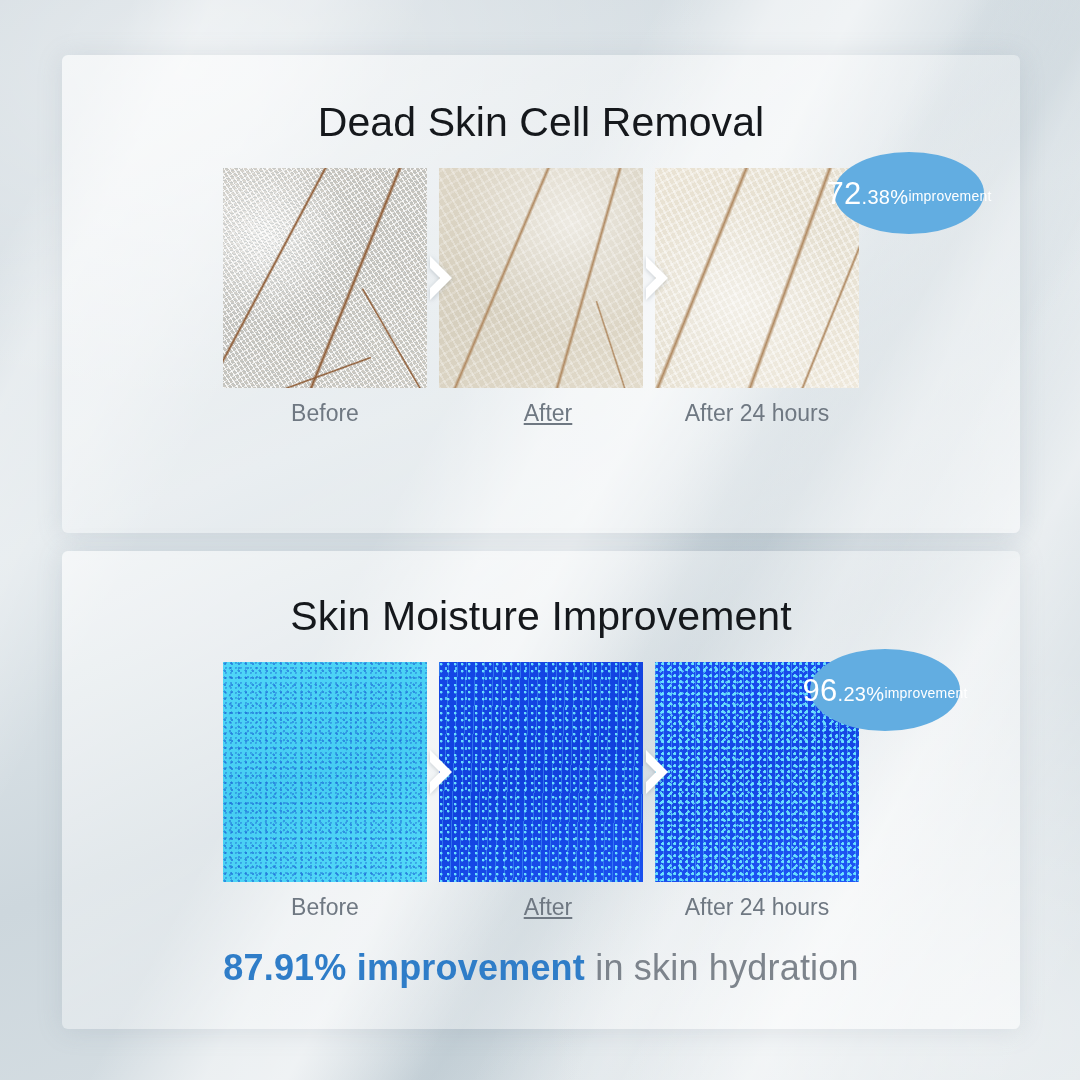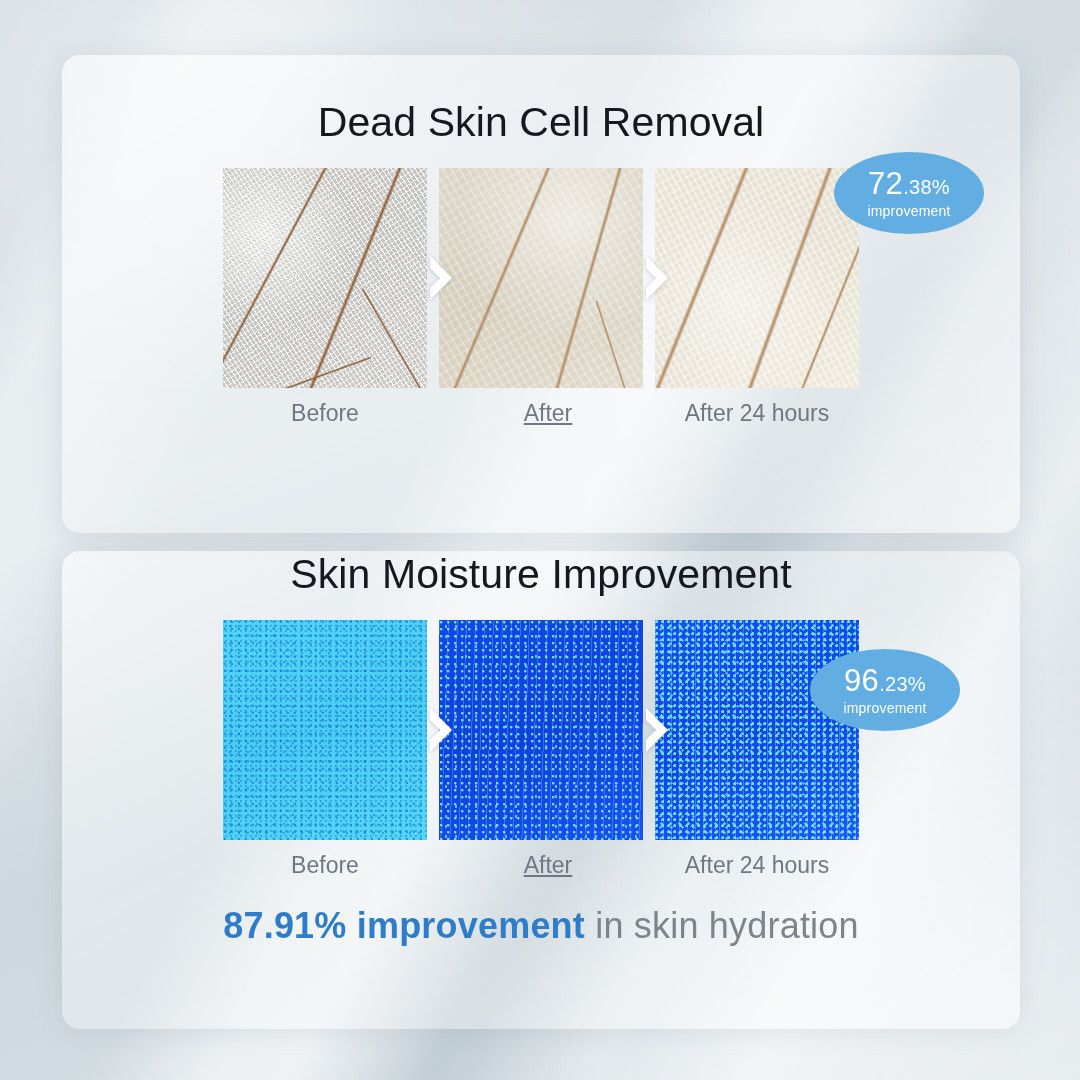--- a/index.html
+++ b/index.html
@@ -30,34 +30,34 @@
         background:
           linear-gradient(118deg, rgba(255,255,255,0) 72%, rgba(255,255,255,.55) 80%,
                                   rgba(255,255,255,.25) 88%, rgba(255,255,255,0) 96%),
           radial-gradient(ellipse 70% 45% at 18% 6%,  rgba(255,255,255,.45), rgba(255,255,255,0) 70%),
           radial-gradient(ellipse 60% 50% at 92% 96%, rgba(255,255,255,.40), rgba(255,255,255,0) 70%);
   }
 
   
   .card {
     position:absolute; left:62px; width:958px;
-    border-radius:18px;
+    border-radius:6px;
     background:linear-gradient(150deg, rgba(255,255,255,.62), rgba(255,255,255,.30) 55%, rgba(255,255,255,.52));
     box-shadow:0 2px 26px rgba(120,140,155,.18);
     z-index:2;
   }
   #card-exfoliation { top:55px;  height:478px; }
   #card-moisture    { top:551px; height:478px; }
 
   .card-title {
     text-align:center; color:#15181c; font-weight:400;
     font-size:41px; letter-spacing:.1px;
   }
   #card-exfoliation .card-title { padding-top:44px; }
-  #card-moisture   .card-title { }
+  #card-moisture   .card-title { padding-top:42px; }
 
   
   .row { position:relative; margin:22px auto 0; width:636px; height:220px; }
   .tile { position:absolute; top:0; width:204px; height:220px; overflow:hidden; }
   .tile.c0 { left:0; }
   .tile.c1 { left:216px; }
   .tile.c2 { left:432px; }
   .tile .tex { position:absolute; inset:0; }
 
   
@@ -131,21 +131,21 @@
   .chev { position:absolute; top:86px; width:34px; height:48px; z-index:4;
           filter:drop-shadow(0 1px 2px rgba(60,80,95,.25)); }
   .chev.a1 { left:201px; }
   .chev.a2 { left:417px; }
 
   
   .badge {
     position:absolute; z-index:6;
     width:150px; height:82px; border-radius:50%;
     background:#62ade1;
-    display:flex; flex-direction:column; align-items:center; justify-content:center;
+    display:flex; flex-direction:row; align-items:center; justify-content:center;
     color:#fff; line-height:1;
   }
   #card-exfoliation .badge { left:772px; top:97px; }
   #card-moisture    .badge { left:748px; top:98px; }
   .badge .big { font-size:31px; font-weight:400; letter-spacing:.3px; }
   .badge .big .dec { font-size:20px; }
   .badge .sub { font-size:14px; margin-top:5px; letter-spacing:.2px; }
 
   
   .caps { position:relative; width:636px; margin:12px auto 0; height:26px; }

